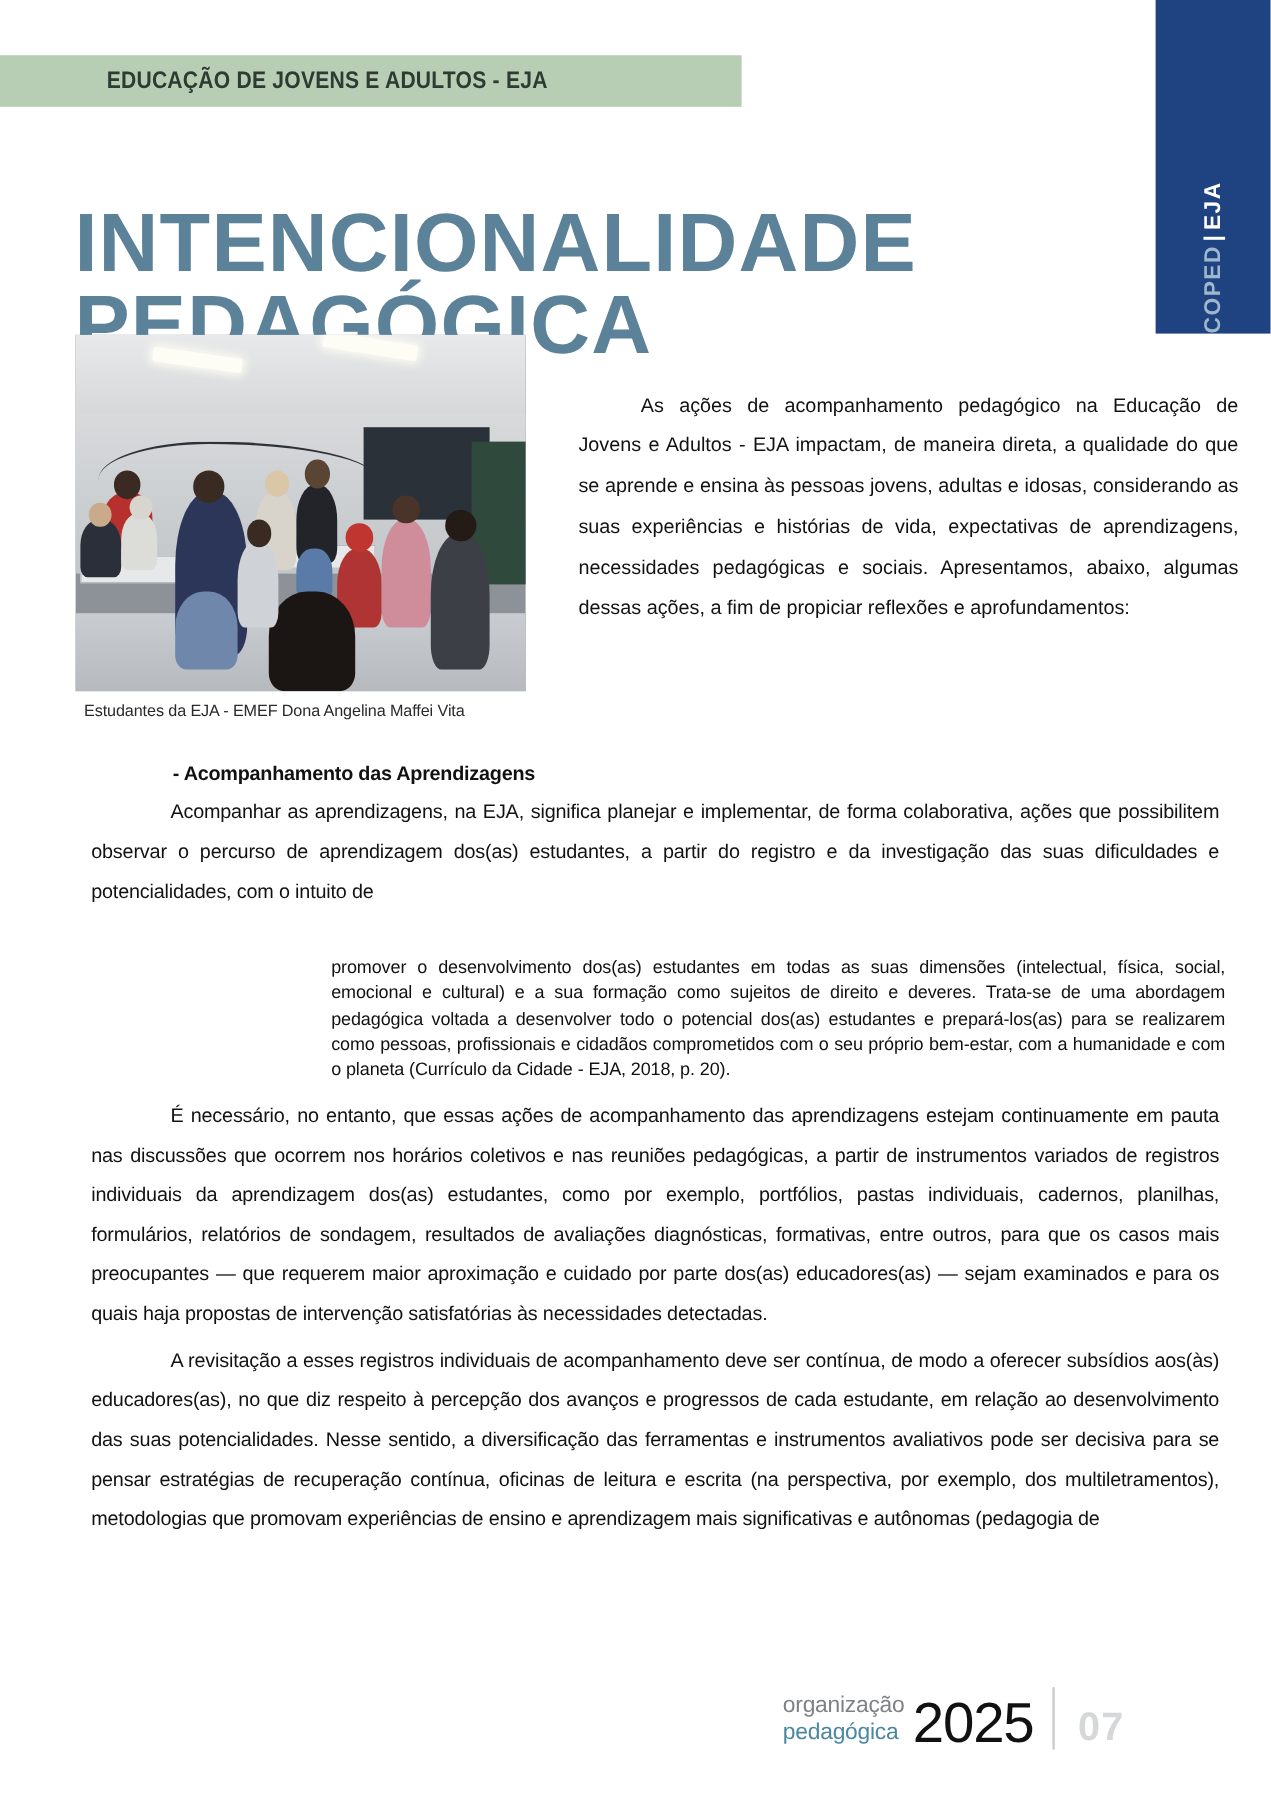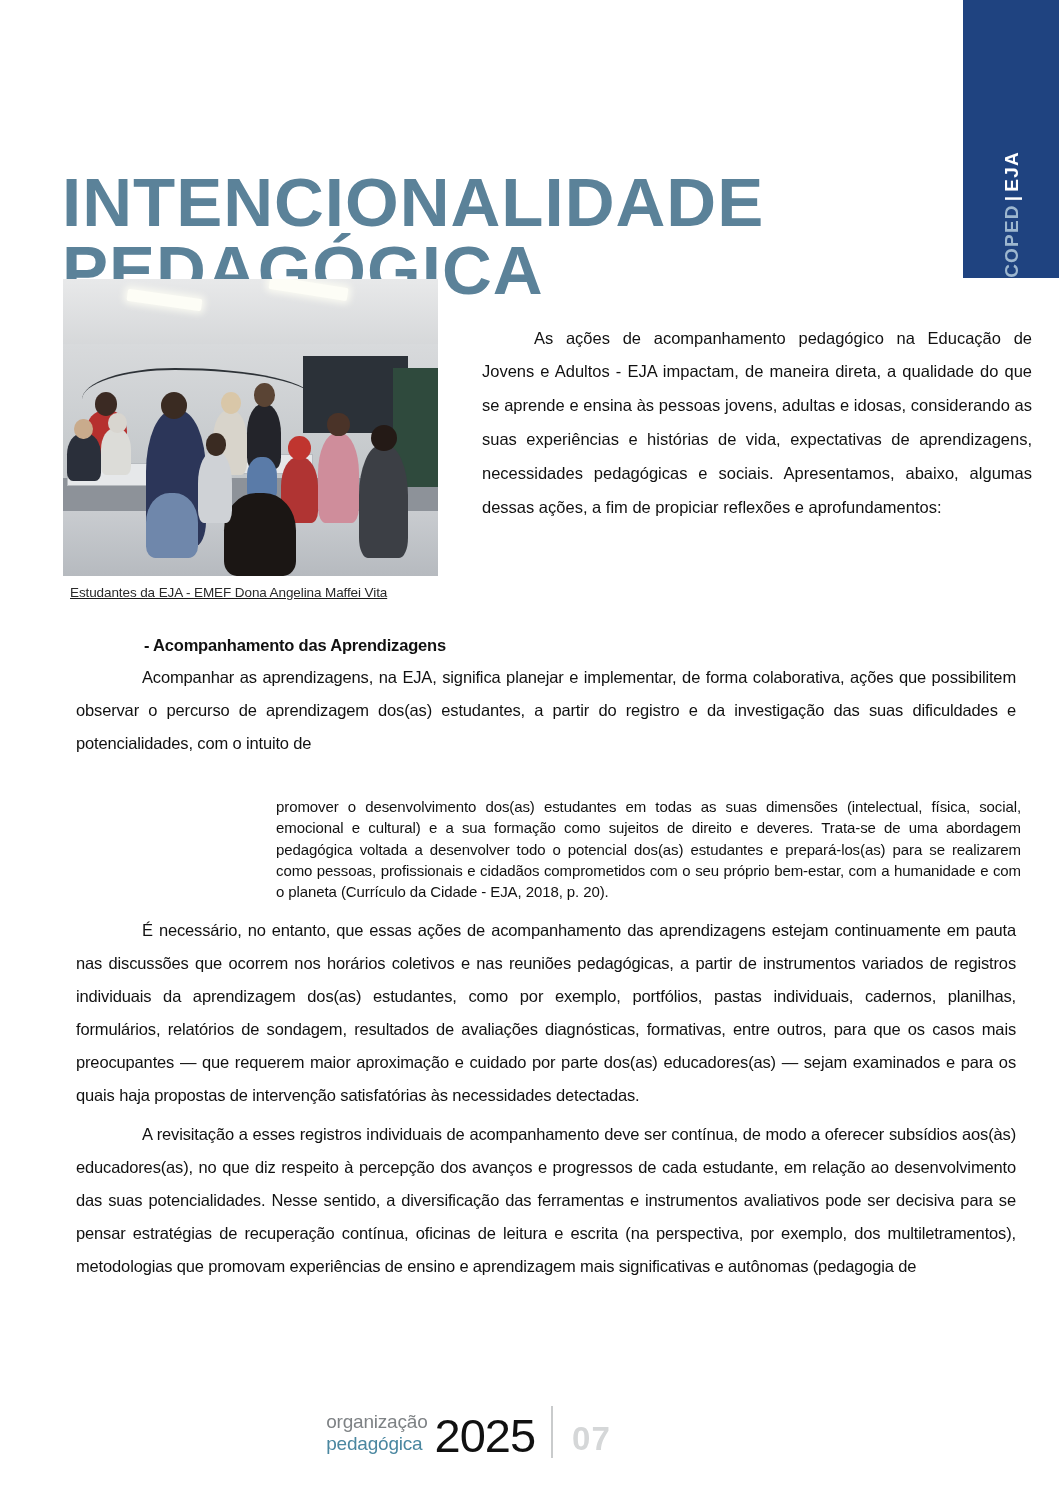--- a/index.html
+++ b/index.html
@@ -85,21 +85,20 @@
     letter-spacing: 1px;
   }
   .title-line { display: block; white-space: nowrap; }
 
   
   .photo-wrap {
     position: absolute;
     top: 279px;
     left: 63px;
     width: 335px;
-    text-decoration: underline;
   }
   .photo {
     width: 375px;
     height: 297px;
     position: relative;
     overflow: hidden;
     background: #8d9299;
   }
   .photo .ceiling {
     position: absolute; left: 0; top: 0; width: 100%; height: 27%;
@@ -203,21 +202,21 @@
   .para.p3 { margin-top: 6px; }
 
   
   .footer {
     position: absolute;
     left: 0;
     bottom: 38px;
     width: 1059px;
     display: flex;
     align-items: flex-end;
-    justify-content: center;
+    justify-content: flex-end;
     padding-right: 122px;
     box-sizing: border-box;
   }
   .f-words {
     display: flex;
     flex-direction: column;
     line-height: 1.12;
     font-size: 19px;
     padding-bottom: 5px;
     letter-spacing: -0.2px;
@@ -251,20 +250,23 @@
 <body>
 
 <div class="page">
 
   <div class="side-tab">
     <div class="side-tab-text">
       <span class="side-coped">COPED</span><span class="side-sep">|</span><span class="side-eja">EJA</span>
     </div>
   </div>
 
+  <div class="banner">
+    <span class="banner-text">EDUCAÇÃO DE JOVENS E ADULTOS - EJA</span>
+  </div>
 
   <h1 class="title">
     <span class="title-line">INTENCIONALIDADE</span>
     <span class="title-line">PEDAGÓGICA</span>
   </h1>
 
   <div class="photo-wrap">
     <div class="photo">
       <div class="ceiling"></div>
       <div class="lamp l1"></div>

